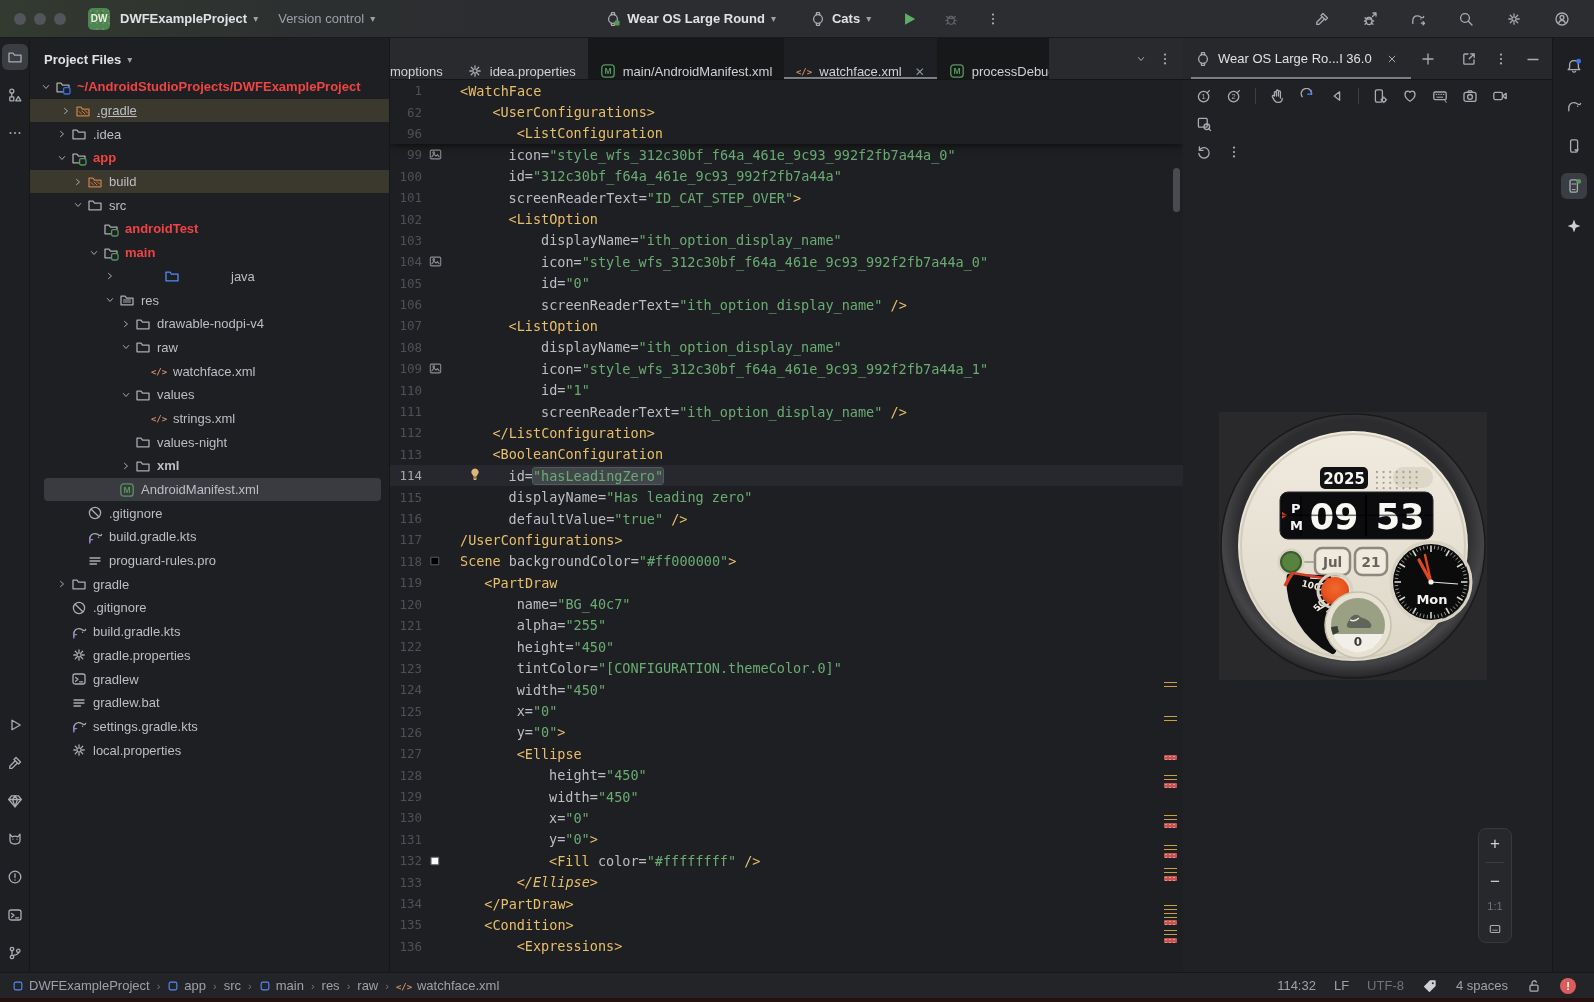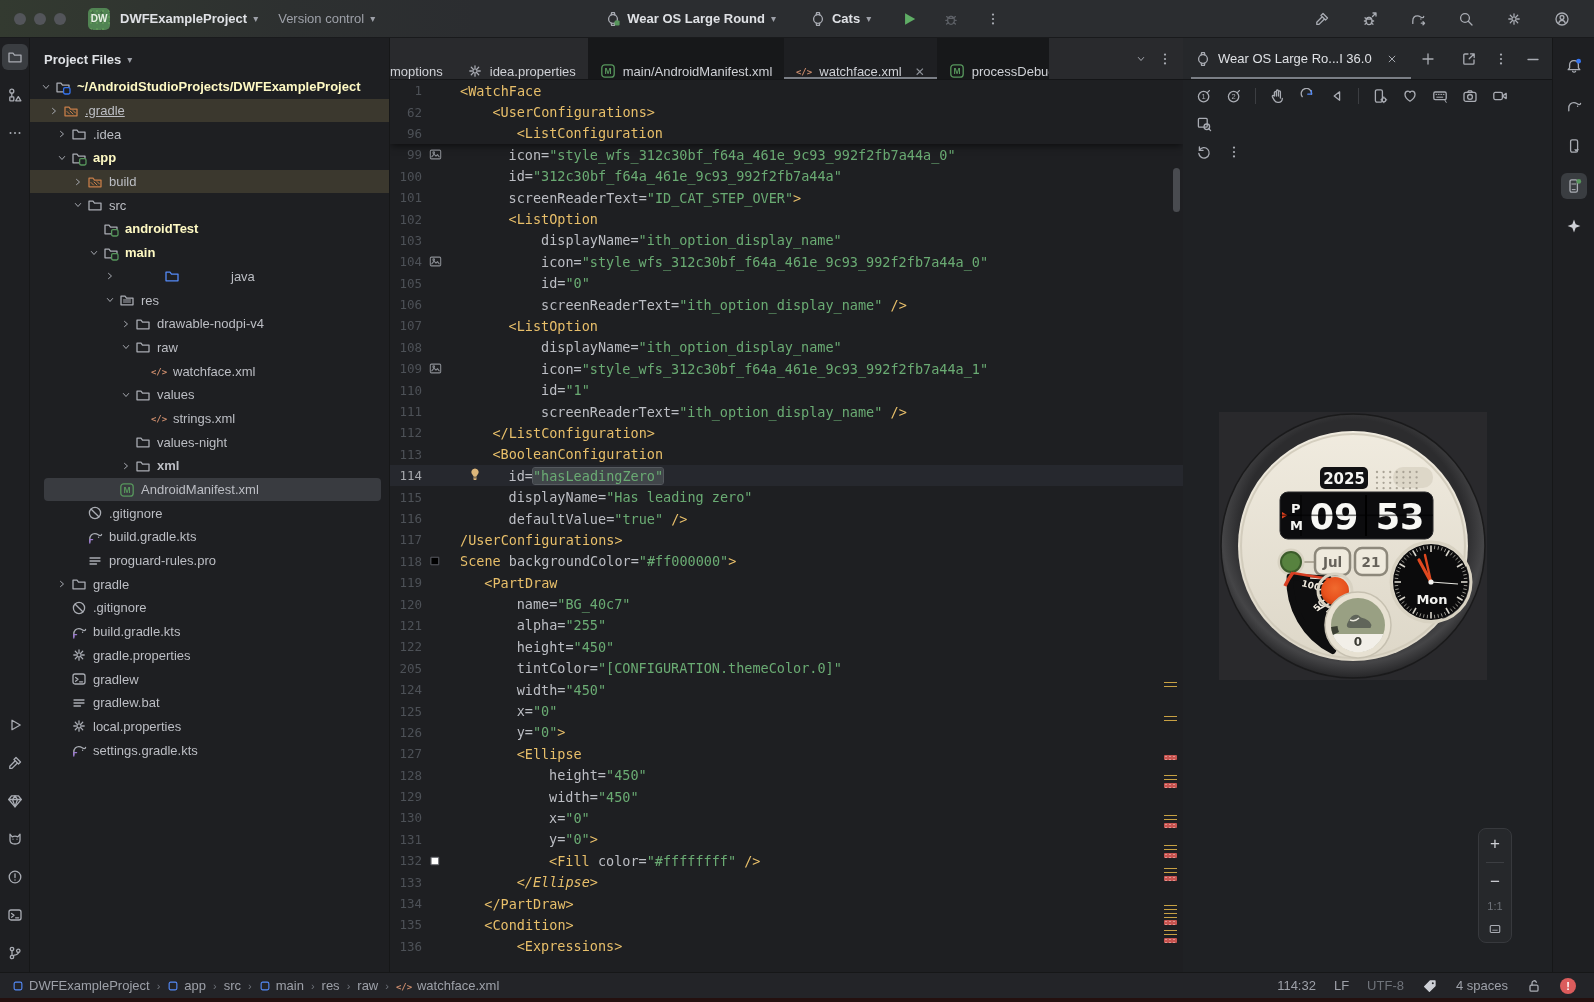--- a/index.html
+++ b/index.html
@@ -36,21 +36,21 @@
   .project-panel { left:30px; top:38px; width:360px; height:934px; background:#1e1f22; border-right:1px solid #161718; overflow:hidden; }
   .pp-header { display:flex; align-items:center; gap:6px; padding:14px 0 8px 14px; color:#dfe1e5; font-weight:600; }
   .tree { position:relative; }
   .tree-row { height:23.7px; display:flex; align-items:center; position:relative; }
   .tree-row .rowbg { position:absolute; left:0; right:0; top:0; bottom:0; }
   .tree-row.warm .rowbg { background:#3b382e; }
   .tree-row.sel .rowbg { left:14px; right:8px; background:#393b40; border-radius:4px; }
   .tree-chev { width:16px; display:flex; justify-content:center; z-index:1; }
   .tree-ic { width:18px; display:flex; justify-content:center; z-index:1; }
   .tree-label { margin-left:5px; z-index:1; white-space:nowrap; }
-  .tree-label.bold { color:#fef9c3; font-weight:700; }
+  .tree-label.bold { color:#ef4444; font-weight:700; }
 
   
   .tabbar { left:390px; top:38px; width:793px; height:42px; background:#292a2d; display:flex; align-items:stretch; border-bottom:1px solid #141517; }
   .tab { display:flex; align-items:flex-end; gap:7px; padding:0 12px; position:relative; color:#cfd1d6; white-space:nowrap; }
   .tab.dark { background:#17181a; }
   .tab.active { background:#1e1f22; }
   .tab.active::after { content:""; position:absolute; left:0; right:0; bottom:0; height:2.5px; background:#7a7e85; }
   .tab .closex { margin-left:6px; color:#8e9299; font-size:12px; }
   .tab.clip-first { max-width:66px; overflow:hidden; justify-content:flex-end; padding-left:0; }
   .tab.clip-last { max-width:112px; overflow:hidden; padding-right:0; }
@@ -291,21 +291,21 @@
           </svg>
         </span>
         <span class="tree-ic">
           <svg width="16" height="16" viewBox="0 0 16 16" fill="none" stroke="#a9acb3" stroke-width="1.3" stroke-linecap="round" stroke-linejoin="round">
             <path d="M2 4.2h4l1.5 1.9H14v6.7H2z"></path>
             <rect x="8.6" y="8.6" width="6.4" height="6.4" rx="1.4" fill="#1e1f22" stroke="#3574f0"></rect>
           </svg>
         </span>
         <span class="tree-label bold">~/AndroidStudioProjects/DWFExampleProject</span>
       </div>
-      <div class="tree-row warm" style="padding-left: 16px; text-decoration: underline;">
+      <div class="tree-row warm" style="padding-left: 28px; text-decoration: underline;">
         <div class="rowbg"></div>
         <span class="tree-chev">
           <svg width="12" height="12" viewBox="0 0 16 16" fill="none" stroke="#a9acb3" stroke-width="1.3" stroke-linecap="round" stroke-linejoin="round">
             <path d="M6 4.5l4 3.5-4 3.5"></path>
           </svg>
         </span>
         <span class="tree-ic">
           <svg width="16" height="16" viewBox="0 0 16 16" fill="none" stroke="#a9acb3" stroke-width="1.3" stroke-linecap="round" stroke-linejoin="round">
             <path d="M2 4.2h4l1.5 1.9H14v6.7H2z" stroke="#c77d48"></path>
             <path d="M4 8.5l2.5 2.5M7 8l3 3M10 7.5l2.5 2.5" stroke="#c77d48" stroke-width="1"></path>
@@ -623,37 +623,37 @@
             <path d="M3 5h10M3 8h10M3 11h6.5"></path>
           </svg>
         </span>
         <span class="tree-label">gradlew.bat</span>
       </div>
       <div class="tree-row" style="padding-left: 24px;">
         <div class="rowbg"></div>
         <span class="tree-chev"></span>
         <span class="tree-ic">
           <svg width="16" height="16" viewBox="0 0 16 16" fill="none" stroke="#a9acb3" stroke-width="1.3" stroke-linecap="round" stroke-linejoin="round">
-            <circle cx="8" cy="8" r="2.1"></circle>
-            <path d="M8 2.8v1.8M8 11.4v1.8M2.8 8h1.8M11.4 8h1.8M4.3 4.3l1.3 1.3M10.4 10.4l1.3 1.3M11.7 4.3l-1.3 1.3M5.6 10.4l-1.3 1.3"></path>
-          </svg>
-        </span>
-        <span class="tree-label">local.properties</span>
-      </div>
-      <div class="tree-row" style="padding-left: 24px;">
-        <div class="rowbg"></div>
-        <span class="tree-chev"></span>
-        <span class="tree-ic">
-          <svg width="16" height="16" viewBox="0 0 16 16" fill="none" stroke="#a9acb3" stroke-width="1.3" stroke-linecap="round" stroke-linejoin="round">
             <path d="M2.8 12.8v-2.6C2.8 6.3 5.2 4.6 7.8 4.6c3 0 3.6 2 5.4 2 .8 0 1.4-.5 1.4-1.3"></path>
             <circle cx="11.6" cy="8.2" r=".7" fill="#a9acb3" stroke="none"></circle>
             <path d="M5.6 10.6H2.8V14" stroke="#9b78cf"></path>
           </svg>
         </span>
         <span class="tree-label">settings.gradle.kts</span>
+      </div>
+      <div class="tree-row" style="padding-left: 24px;">
+        <div class="rowbg"></div>
+        <span class="tree-chev"></span>
+        <span class="tree-ic">
+          <svg width="16" height="16" viewBox="0 0 16 16" fill="none" stroke="#a9acb3" stroke-width="1.3" stroke-linecap="round" stroke-linejoin="round">
+            <circle cx="8" cy="8" r="2.1"></circle>
+            <path d="M8 2.8v1.8M8 11.4v1.8M2.8 8h1.8M11.4 8h1.8M4.3 4.3l1.3 1.3M10.4 10.4l1.3 1.3M11.7 4.3l-1.3 1.3M5.6 10.4l-1.3 1.3"></path>
+          </svg>
+        </span>
+        <span class="tree-label">local.properties</span>
       </div>
     </div>
 </div>
 
 <div class="abs tabbar" id="tabbar">
     <div class="tab clip-first">
       <span>moptions</span>
     </div>
     <div class="tab ">
       <span>
@@ -868,21 +868,21 @@
         <span class="gut">121</span>
         <span class="gut-ic"></span>
         <span class="code-text" style="padding-left: 70.7px;"><span class="tk-a">alpha=</span><span class="tk-v">"255"</span></span>
       </div>
       <div class="code-row">
         <span class="gut">122</span>
         <span class="gut-ic"></span>
         <span class="code-text" style="padding-left: 70.7px;"><span class="tk-a">height=</span><span class="tk-v">"450"</span></span>
       </div>
       <div class="code-row">
-        <span class="gut">205</span>
+        <span class="gut">123</span>
         <span class="gut-ic"></span>
         <span class="code-text" style="padding-left: 70.7px;"><span class="tk-a">tintColor=</span><span class="tk-v">"[CONFIGURATION.themeColor.0]"</span></span>
       </div>
       <div class="code-row">
         <span class="gut">124</span>
         <span class="gut-ic"></span>
         <span class="code-text" style="padding-left: 70.7px;"><span class="tk-a">width=</span><span class="tk-v">"450"</span></span>
       </div>
       <div class="code-row">
         <span class="gut">125</span>

